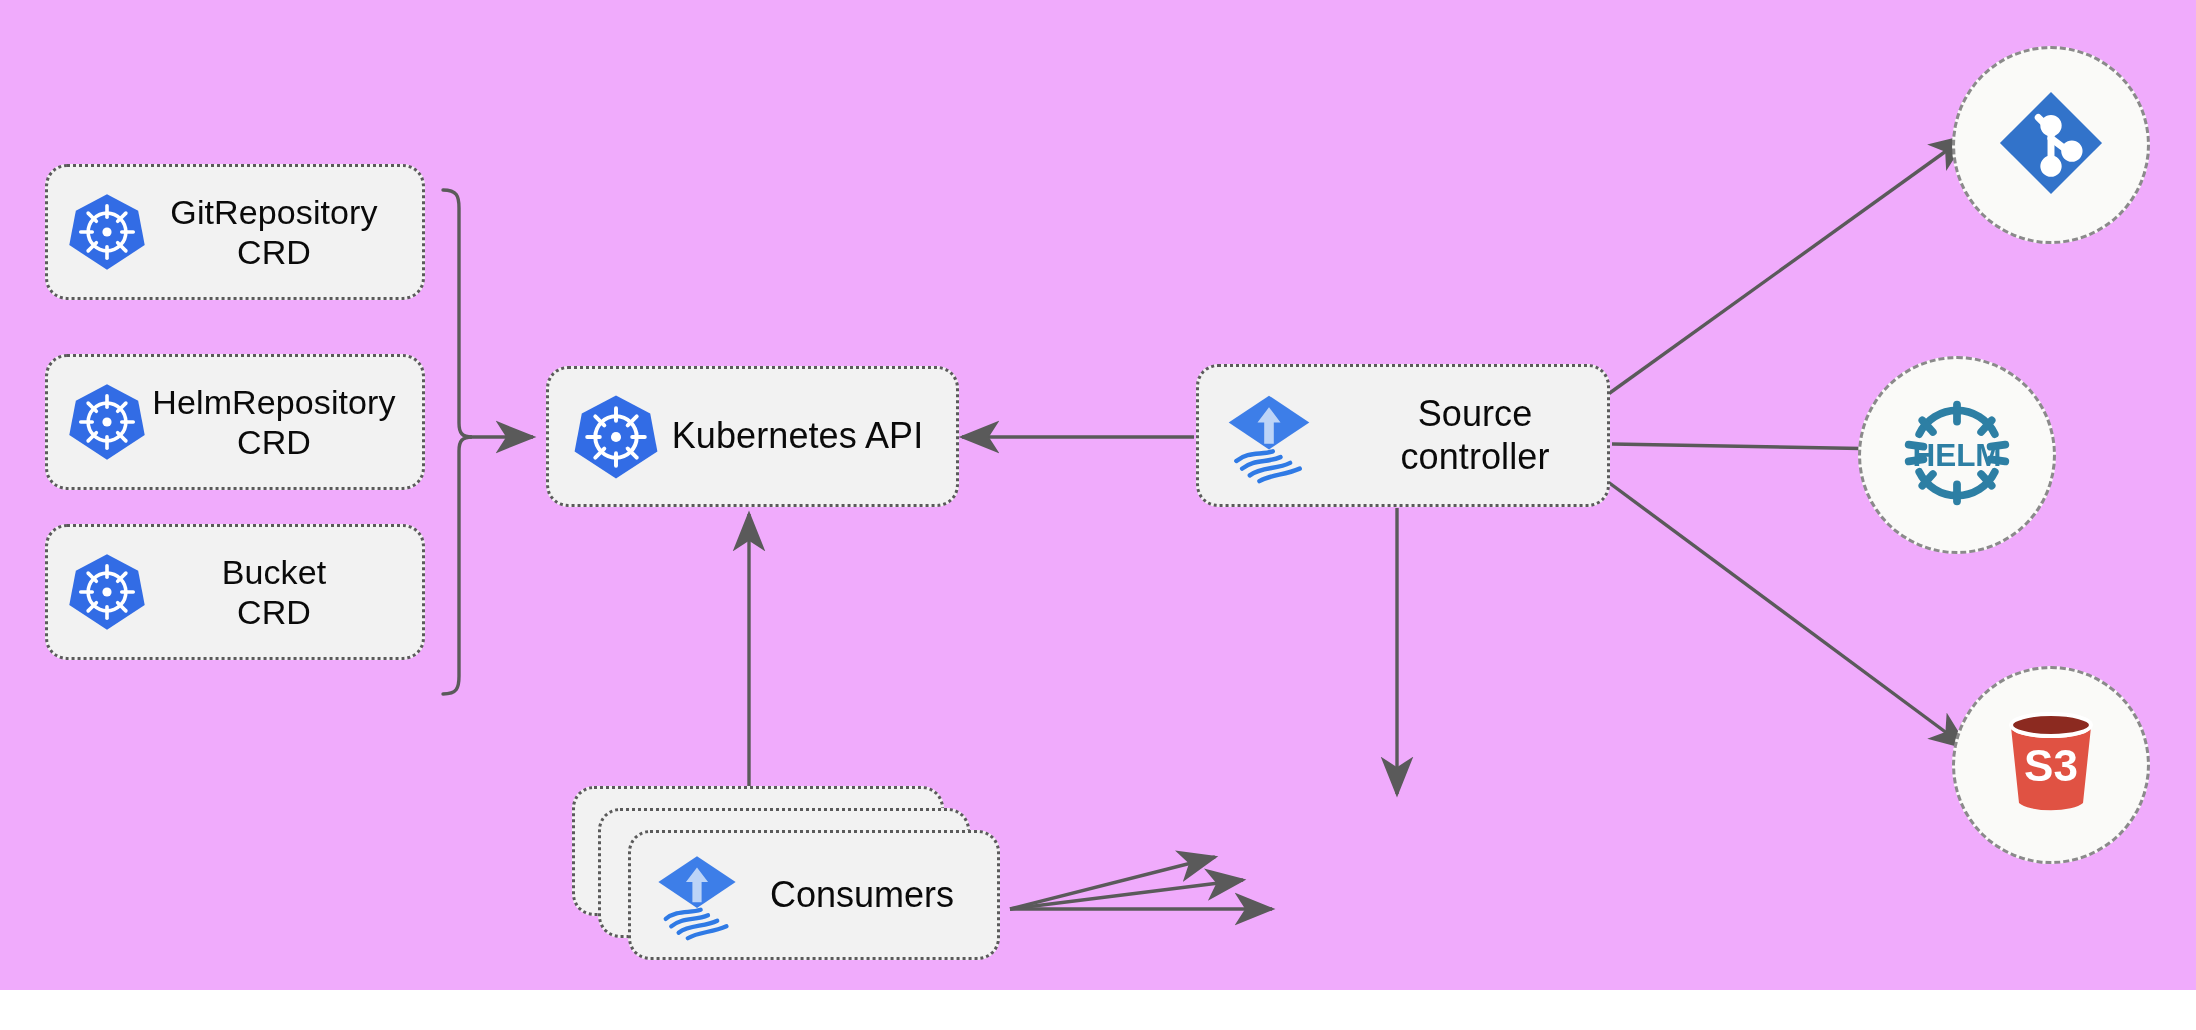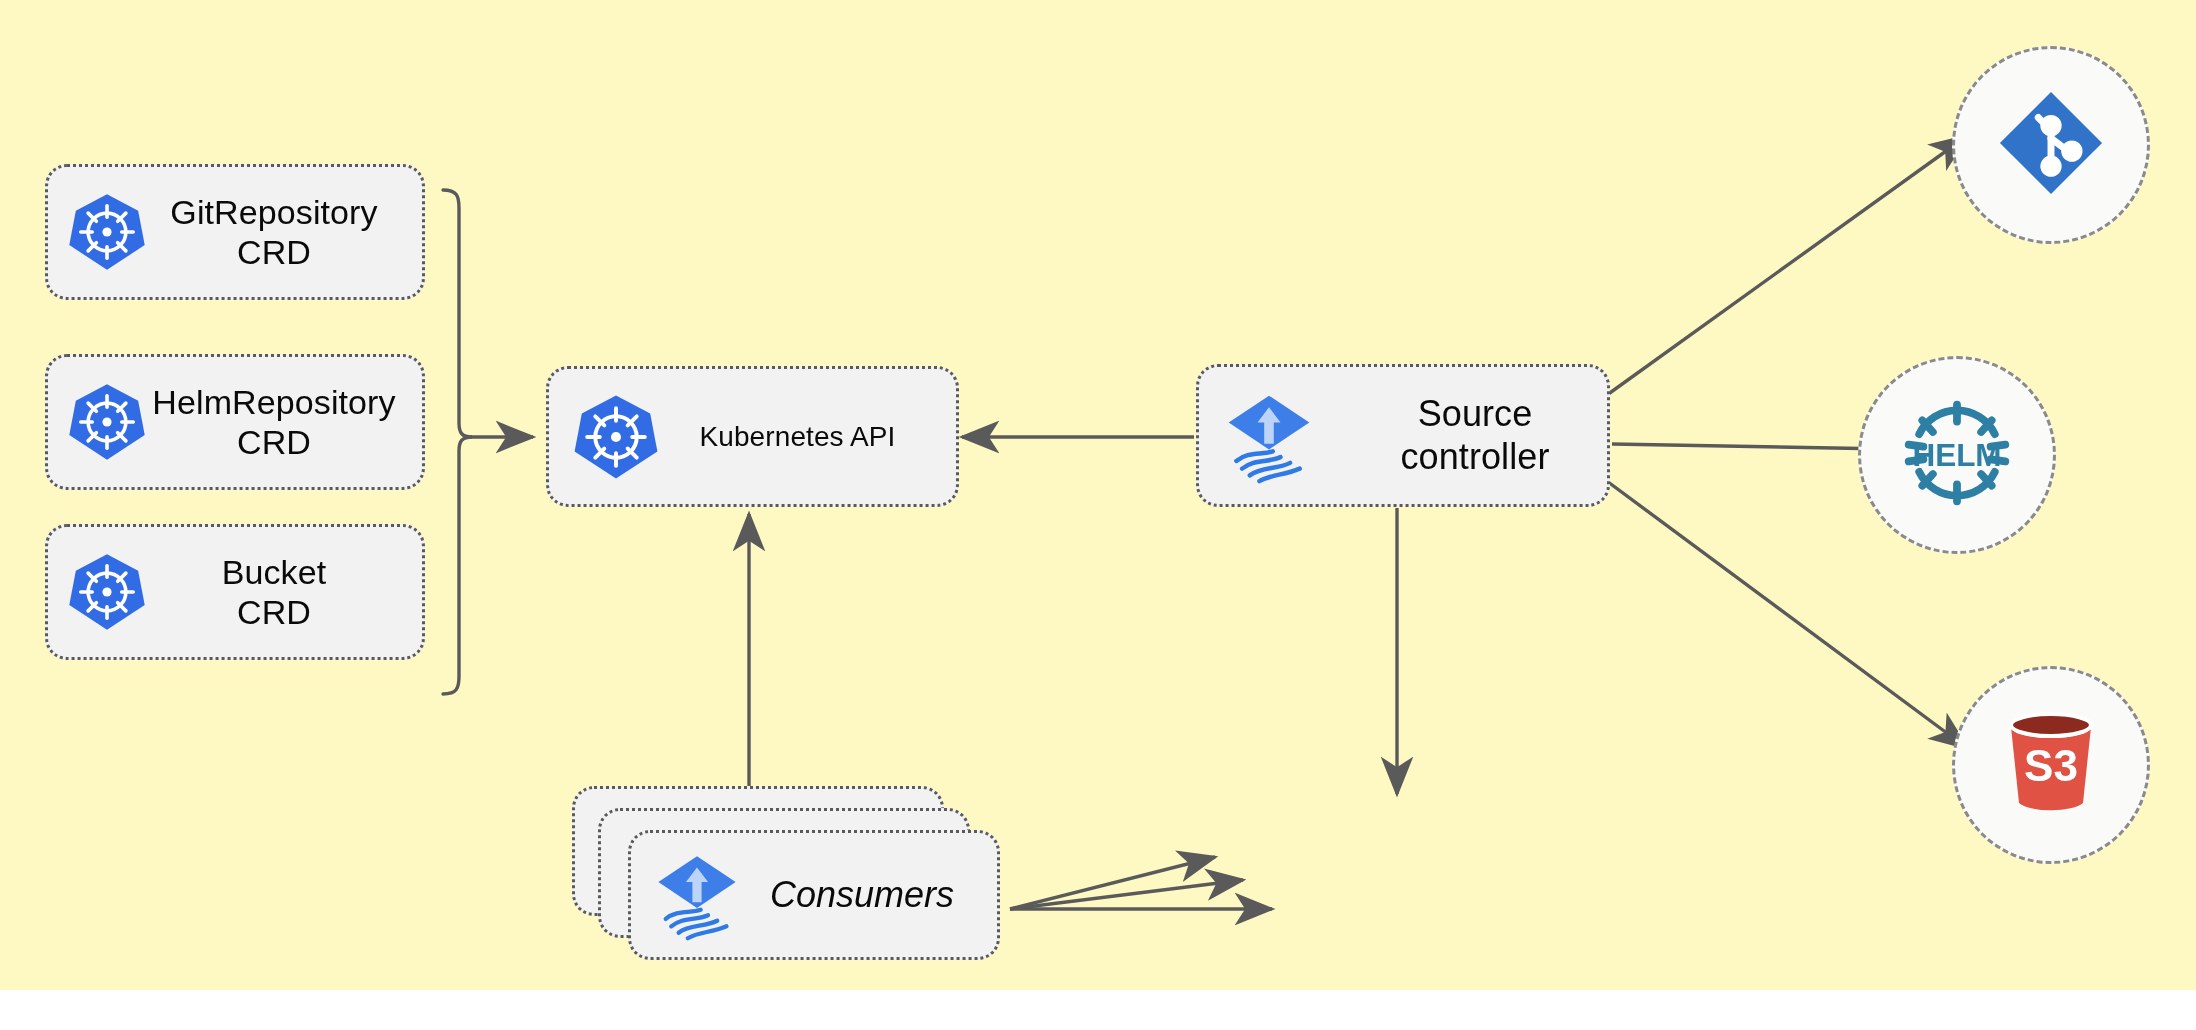--- a/index.html
+++ b/index.html
@@ -7,21 +7,21 @@
     padding: 0;
     background: #ffffff;
   }
   body {
     font-family: "Liberation Sans", sans-serif;
   }
   #canvas {
     position: relative;
     width: 2196px;
     height: 990px;
-    background: #fef9c3;
+    background: #f0abfc;
     overflow: hidden;
   }
   
   .node {
     position: absolute;
     box-sizing: border-box;
     background: #f2f2f2;
     border: 3px dotted #5a5a5a;
     border-radius: 22px;
     display: flex;
@@ -52,21 +52,21 @@
   .crd .ico { width: 82px; height: 82px; }
   .crd .lbl { font-size: 34px; padding-right: 6px; }
 
   
   #node-k8s-api {
     left: 546px; top: 366px;
     width: 413px; height: 141px;
     padding: 0 22px 0 22px;
   }
   #node-k8s-api .ico { width: 90px; height: 90px; }
-  #node-k8s-api .lbl { font-size: 28px; }
+  #node-k8s-api .lbl { font-size: 36px; }
 
   
   #node-source-controller {
     left: 1196px; top: 364px;
     width: 414px; height: 143px;
     padding: 0 20px 0 22px;
     gap: 46px;
   }
   #node-source-controller .ico { width: 96px; height: 96px; }
   #node-source-controller .lbl { font-size: 36px; }
@@ -84,21 +84,20 @@
     border-radius: 22px;
     width: 372px;
     height: 130px;
   }
   .stack .layer.l1 { left: 0px;  top: 0px;  z-index: 1; }
   .stack .layer.l2 { left: 26px; top: 22px; z-index: 2; }
   .stack .layer.l3 {
     left: 56px; top: 44px; z-index: 3;
     display: flex; align-items: center;
     padding: 0 16px 0 20px;
-    font-style: italic;
   }
   .stack .layer.l3 .ico { flex: 0 0 auto; width: 92px; height: 92px;
     display: flex; align-items: center; justify-content: center; }
   .stack .layer.l3 .lbl { flex: 1 1 auto; text-align: center;
     font-size: 36px; color: #0a0a0a; }
 
   #stack-consumers { left: 572px; top: 786px; width: 440px; height: 190px; }
   #stack-artifacts { left: 1222px; top: 786px; width: 440px; height: 190px; }
 
   

